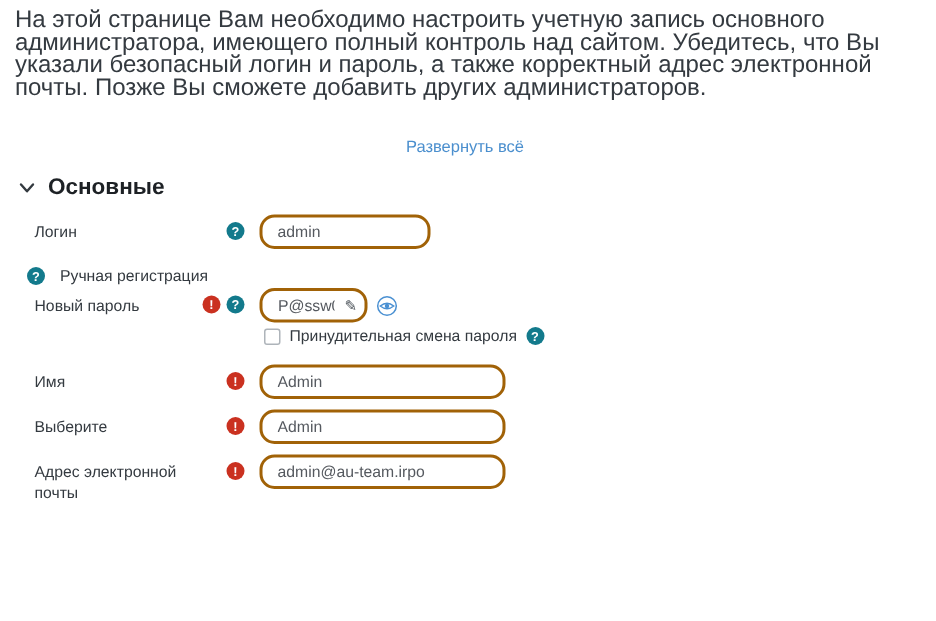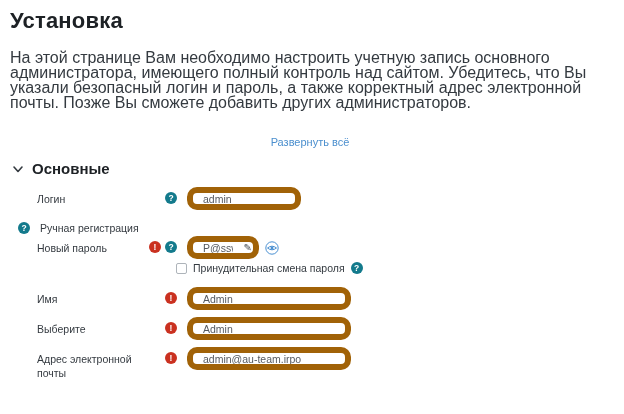--- a/index.html
+++ b/index.html
@@ -50,21 +50,21 @@
     color: #1d2125;
   }
 
   .form-row {
     display: flex;
     align-items: flex-start;
     margin-bottom: 7px;
   }
   .row-label {
     width: 120px;
-    margin-left: 27px;
+    margin-left: 13px;
     font-size: 10.5px;
     line-height: 14px;
     color: #343a40;
     padding-top: 5px;
     flex-shrink: 0;
   }
   .row-icons {
     width: 20px;
     flex-shrink: 0;
     display: flex;
@@ -87,21 +87,21 @@
     justify-content: center;
     flex-shrink: 0;
     line-height: 1;
     cursor: pointer;
   }
   .badge-help { background: #137a8c; }
   .badge-required { background: #ca3120; cursor: default; }
 
   .text-input {
     height: 23px;
-    border: 6px solid #a16207;
+    border: 2px solid #a16207;
     border-radius: 10px;
     padding: 0 10px;
     font-family: "Liberation Sans", sans-serif;
     font-size: 10.5px;
     color: #55595f;
     outline: none;
     background: #fff;
   }
   .w-login { width: 114px; }
   .w-name  { width: 164px; }
@@ -149,21 +149,20 @@
     cursor: pointer;
     flex-shrink: 0;
   }
   .checkbox-label { font-size: 10.5px; color: #343a40; }
 </style>
 </head>
 <body>
 
 <div class="page">
 
-  <h1 class="page-title">Установка</h1>
 
   <p class="page-desc">На этой странице Вам необходимо настроить учетную запись основного администратора, имеющего полный контроль над сайтом. Убедитесь, что Вы указали безопасный логин и пароль, а также корректный адрес электронной почты. Позже Вы сможете добавить других администраторов.</p>
 
   <div class="expand-row">
     <a class="expand-link">Развернуть всё</a>
   </div>
 
   <div class="section-header">
     <span class="chevron">
       <svg width="12" height="12" viewBox="0 0 12 12">

